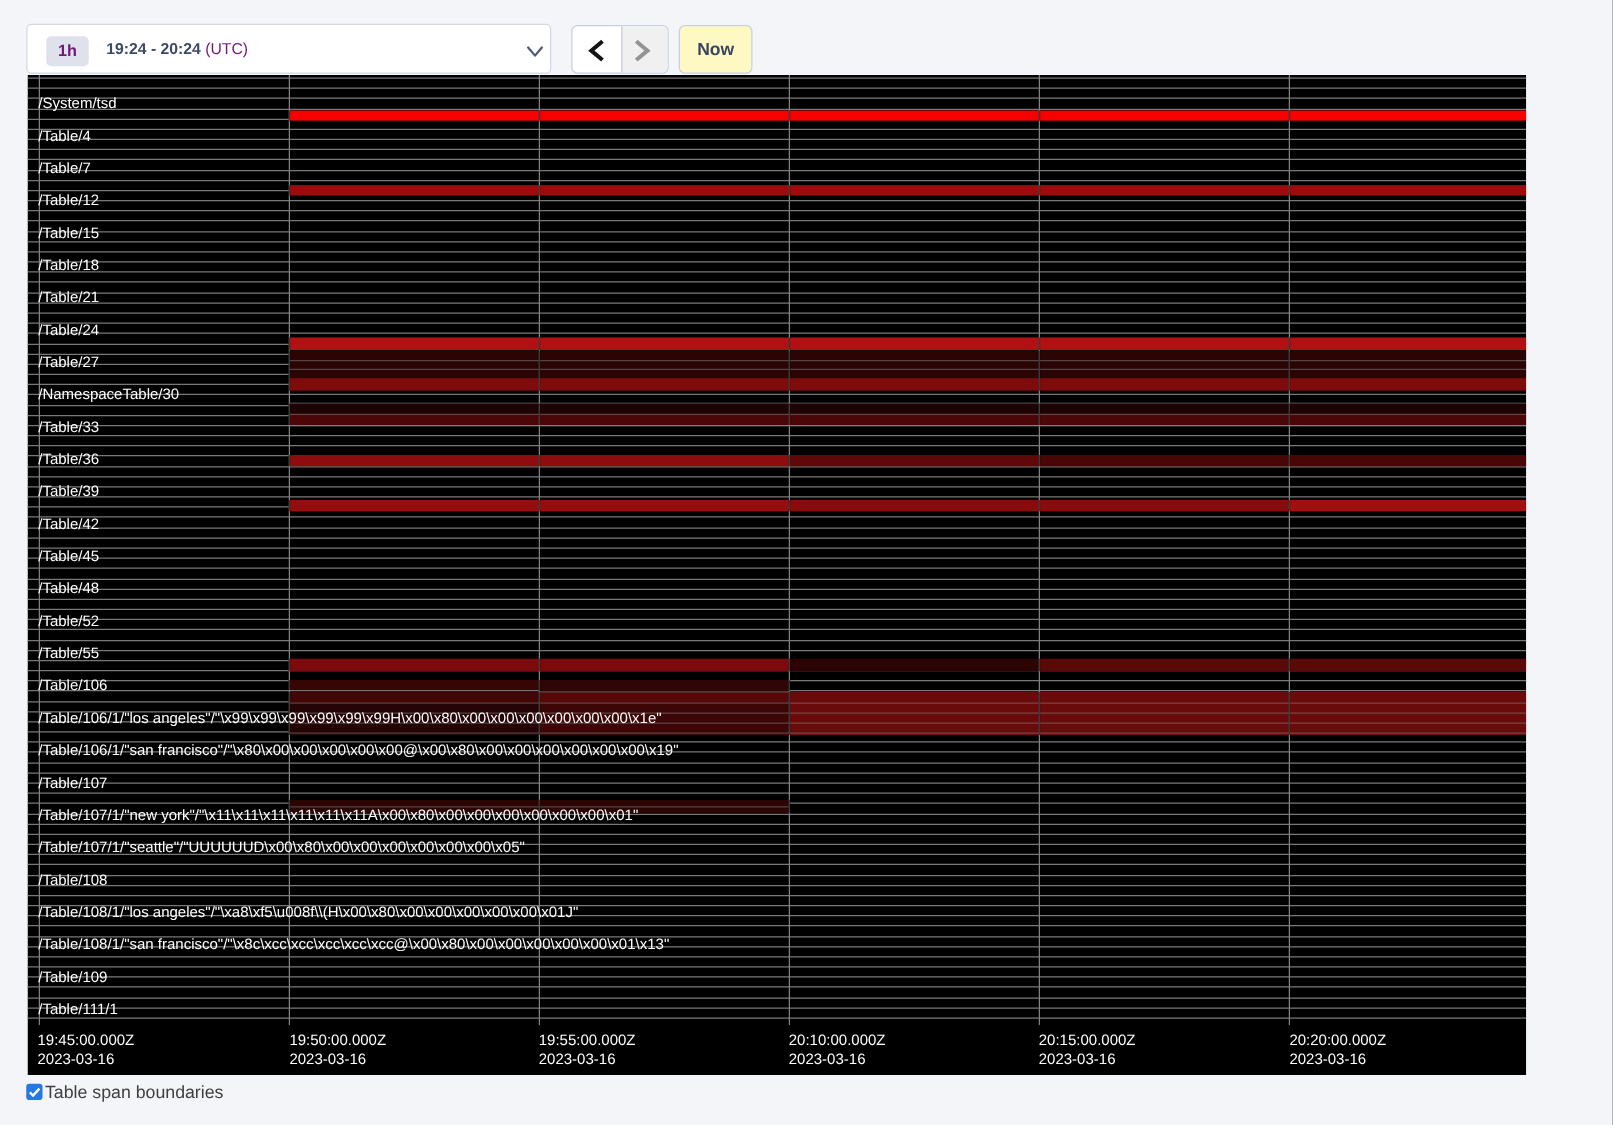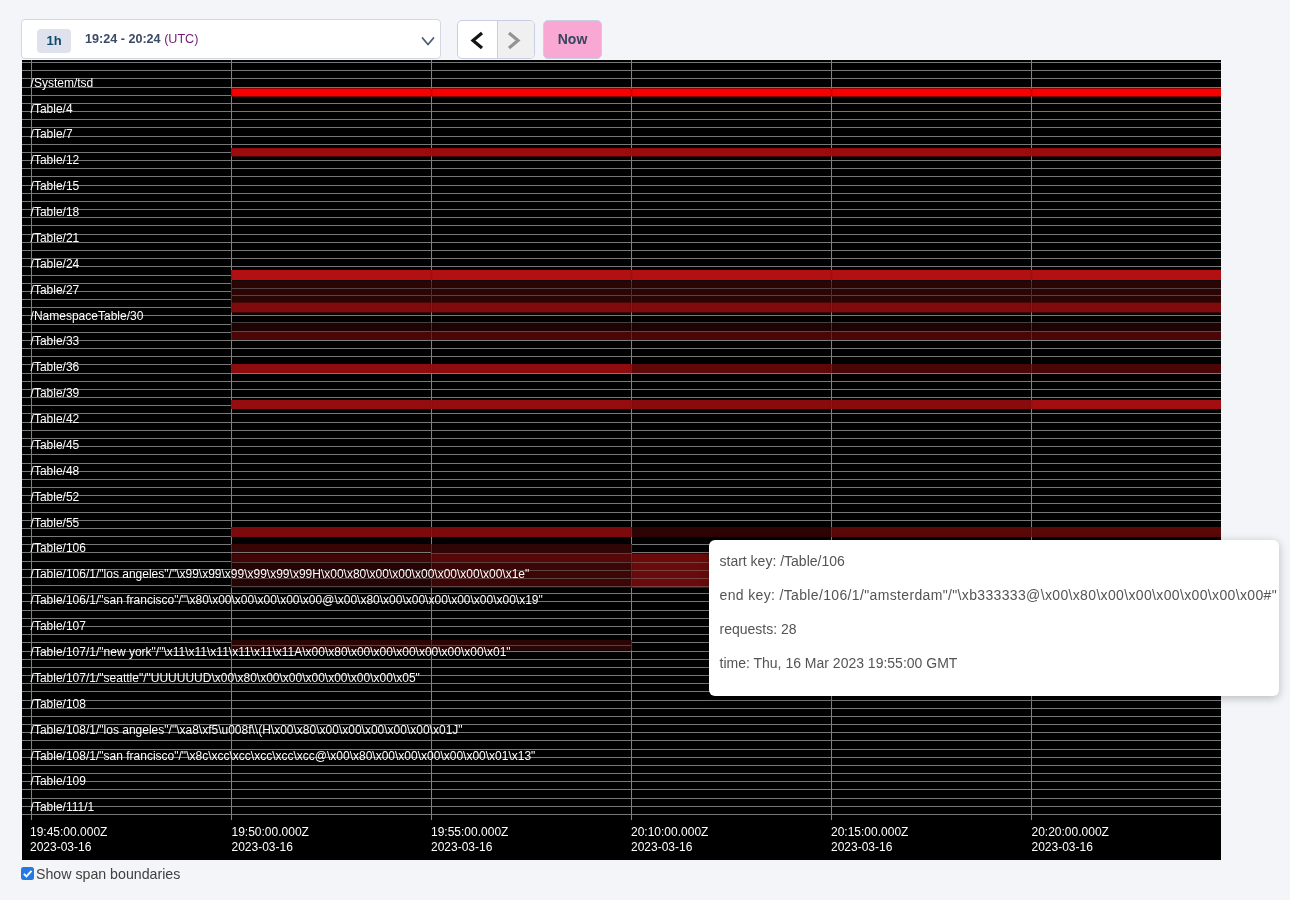--- a/index.html
+++ b/index.html
@@ -1,26 +1,26 @@
 <!DOCTYPE html>
 <html><head>
 <meta charset="utf-8">
 <style>
   * { margin:0; padding:0; box-sizing:border-box; }
   html,body { width:1290px; height:900px; background:#f4f5f9; font-family:"Liberation Sans", sans-serif; overflow:hidden; }
   .page { position:relative; width:1290px; height:900px; }
   .selector { position:absolute; left:21px; top:19px; width:420px; height:39.5px; background:#fff; border:1px solid #d3d7e2; border-radius:4px; }
-  .badge { position:absolute; left:15px; top:9px; width:34px; height:23.5px; background:#dfe2ec; border-radius:4px; color:#0c4a6e; font-size:13px; font-weight:bold; text-align:center; line-height:23.5px; }
+  .badge { position:absolute; left:15px; top:9px; width:34px; height:23.5px; background:#dfe2ec; border-radius:4px; color:#701a75; font-size:13px; font-weight:bold; text-align:center; line-height:23.5px; }
   .timetext { position:absolute; left:63px; top:0; height:37.5px; line-height:39.5px; font-size:12.6px; color:#3c4a66; font-weight:bold; }
   .timetext .utc { font-weight:normal; color:#701a75; }
   .sel-chev { position:absolute; right:7px; top:34.5px; }
   .btngroup { position:absolute; left:456.5px; top:20px; width:78.5px; height:39px; background:#fff; border:1px solid #c8cfe2; border-radius:5px; overflow:hidden; }
   .btngroup .half { position:absolute; top:0; width:39.25px; height:100%; }
   .btngroup .right { left:39.25px; background:#f0f0f1; border-left:1px solid #c8cfe2; }
-  .nowbtn { position:absolute; left:543px; top:20px; width:59px; height:39px; background:#f9a8d4; border:1px solid #c8cfe2; border-radius:5px; color:#37455f; font-size:14px; font-weight:bold; text-align:center; line-height:37px; }
+  .nowbtn { position:absolute; left:543px; top:20px; width:59px; height:39px; background:#fef9c3; border:1px solid #c8cfe2; border-radius:5px; color:#37455f; font-size:14px; font-weight:bold; text-align:center; line-height:37px; }
   .tooltip { position:absolute; left:708.5px; top:540px; width:570px; height:156px; background:#fff; border-radius:6px; box-shadow:0 2px 10px rgba(0,0,0,0.25); color:#545454; font-size:14px; }
   .tooltip div { position:absolute; left:11px; white-space:nowrap; }
   .cbrow { position:absolute; left:20.8px; top:866.5px; }
   .cbox { position:absolute; left:0; top:0; width:13.4px; height:13.4px; background:#2579e3; border-radius:2.5px; }
   .cblabel { position:absolute; left:15.2px; top:-1px; font-size:14.2px; color:#404040; white-space:nowrap; }
 </style>
 </head>
 <body>
 <div class="page">
   <div class="selector">
@@ -104,27 +104,21 @@
 <text x="209.5" y="787.4" font-family="Liberation Sans, sans-serif" font-size="12" fill="#fff" dominant-baseline="central">2023-03-16</text>
 <text x="409.0" y="772.4" font-family="Liberation Sans, sans-serif" font-size="12" fill="#fff" dominant-baseline="central">19:55:00.000Z</text>
 <text x="409.0" y="787.4" font-family="Liberation Sans, sans-serif" font-size="12" fill="#fff" dominant-baseline="central">2023-03-16</text>
 <text x="609.0" y="772.4" font-family="Liberation Sans, sans-serif" font-size="12" fill="#fff" dominant-baseline="central">20:10:00.000Z</text>
 <text x="609.0" y="787.4" font-family="Liberation Sans, sans-serif" font-size="12" fill="#fff" dominant-baseline="central">2023-03-16</text>
 <text x="809.0" y="772.4" font-family="Liberation Sans, sans-serif" font-size="12" fill="#fff" dominant-baseline="central">20:15:00.000Z</text>
 <text x="809.0" y="787.4" font-family="Liberation Sans, sans-serif" font-size="12" fill="#fff" dominant-baseline="central">2023-03-16</text>
 <text x="1009.5" y="772.4" font-family="Liberation Sans, sans-serif" font-size="12" fill="#fff" dominant-baseline="central">20:20:00.000Z</text>
 <text x="1009.5" y="787.4" font-family="Liberation Sans, sans-serif" font-size="12" fill="#fff" dominant-baseline="central">2023-03-16</text>
 </svg>
-  <div class="tooltip">
-    <div style="top:13px">start key: /Table/106</div>
-    <div style="top:47px;letter-spacing:0.35px">end key: /Table/106/1/"amsterdam"/"\xb333333@\x00\x80\x00\x00\x00\x00\x00\x00#"</div>
-    <div style="top:81px">requests: 28</div>
-    <div style="top:114.5px">time: Thu, 16 Mar 2023 19:55:00 GMT</div>
-  </div>
   <div class="cbrow">
     <div class="cbox">
         <svg width="13.4" height="13.4" viewBox="0 0 14 14" style="display:block">
           <path d="M3 7.2 L5.7 9.9 L11 4.1" stroke="#fff" stroke-width="2" fill="none"></path>
         </svg>
       </div>
-    <div class="cblabel">Show span boundaries</div>
+    <div class="cblabel">Table span boundaries</div>
   </div>
 </div>
 
 </body></html>

